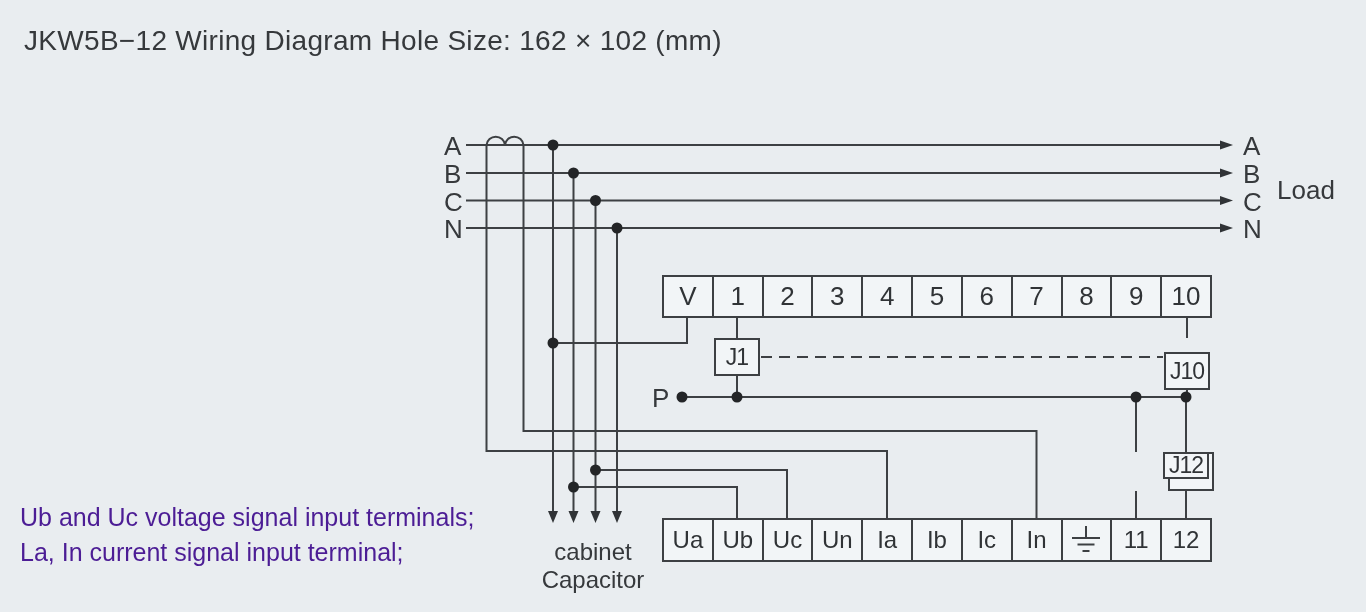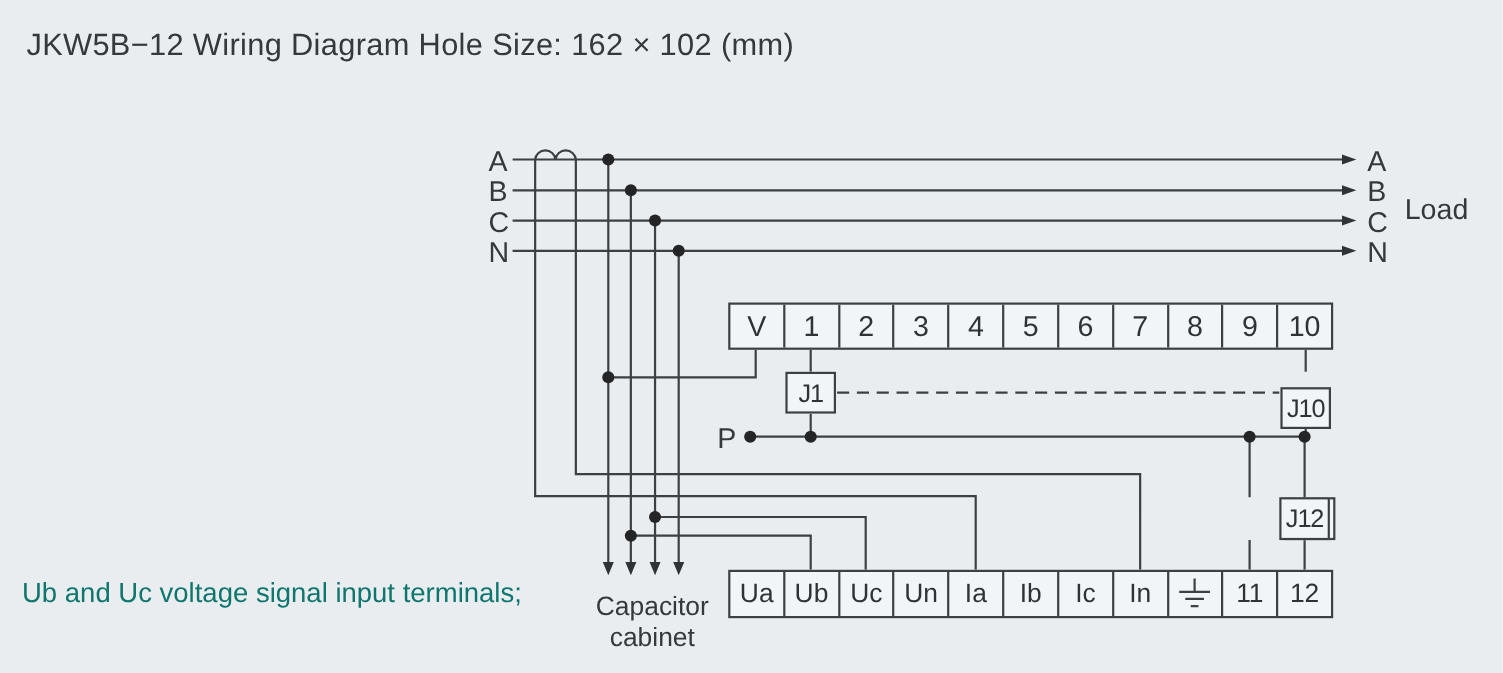--- a/index.html
+++ b/index.html
@@ -22,21 +22,21 @@
     display:flex; align-items:center; justify-content:center;
   }
   .cell:first-child { border-left:none; }
   .tblock.top .cell { font-size:26px; }
   .tblock.bottom .cell { font-size:24px; }
   .jbox {
     border:2px solid #3d4043; background:#f2f5f7;
     display:flex; align-items:center; justify-content:center;
     font-size:23px; letter-spacing:-1px;
   }
-  .notes { left:20px; top:522px; font-size:25px; line-height:34.5px; color:#0f766e; }
+  .notes { left:20px; top:500px; font-size:25px; line-height:34.5px; color:#4c1d95; }
   .caplabel { left:517px; top:538px; width:152px; text-align:center;
     font-size:24px; line-height:27.5px; color:#36393c; }
   .loadlabel { left:1277px; top:175px; font-size:26px; color:#36393c;text-align:right; }
 </style>
 </head>
 <body>
 
 <div class="canvas">
 
   <div class="abs hdr">
@@ -130,21 +130,21 @@
     <div class="cell">6</div>
     <div class="cell">7</div>
     <div class="cell">8</div>
     <div class="cell">9</div>
     <div class="cell">10</div>
   </div>
 
   <div class="abs jbox" style="left:714px;  top:338px; width:46px; height:38px;">J1</div>
   <div class="abs jbox" style="left:1164px; top:352px; width:46px; height:38px;">J10</div>
   <div class="abs jbox" style="left:1168px; top:452px; width:46px; height:39px;">J11</div>
-  <div class="abs jbox" style="left:1163px; top:452px; width:46px; height:39px;">J12</div>
+  <div class="abs jbox" style="left:1163px; top:452px; width:46px; height:27px;">J12</div>
 
   <div class="abs tblock bottom" style="left:662px; top:518px; width:550px; height:44px;text-align:center;">
     <div class="cell">Ua</div>
     <div class="cell">Ub</div>
     <div class="cell">Uc</div>
     <div class="cell">Un</div>
     <div class="cell">Ia</div>
     <div class="cell">Ib</div>
     <div class="cell">Ic</div>
     <div class="cell">In</div>
@@ -154,21 +154,22 @@
         <path d="M3 13 H31"></path>
         <path d="M8.5 19.5 H25.5"></path>
         <path d="M13.5 26 H20.5"></path>
       </svg>
     </div>
     <div class="cell">11</div>
     <div class="cell">12</div>
   </div>
 
   <div class="abs caplabel">
+    <div>cabinet</div>
     <div>Capacitor</div>
-    <div>cabinet</div>
   </div>
 
   <div class="abs notes">
     <div>Ub and Uc voltage signal input terminals;</div>
+    <div>La, In current signal input terminal;</div>
   </div>
 
 </div>
 
 </body></html>

